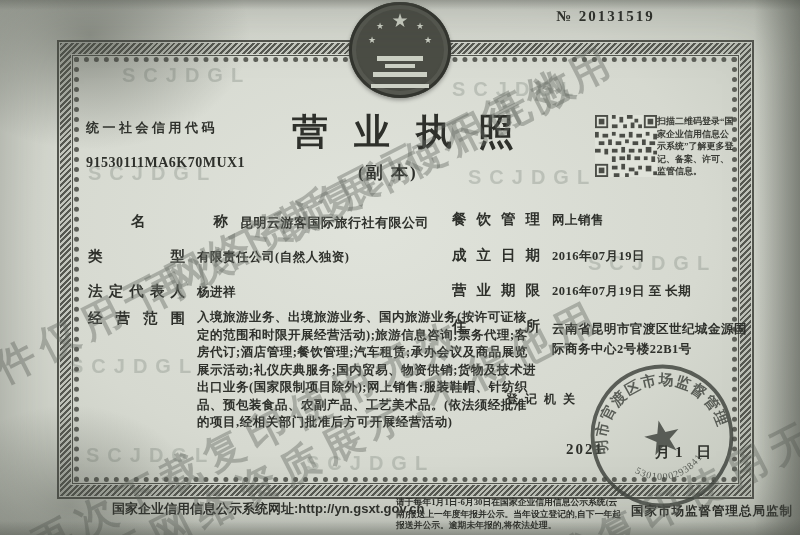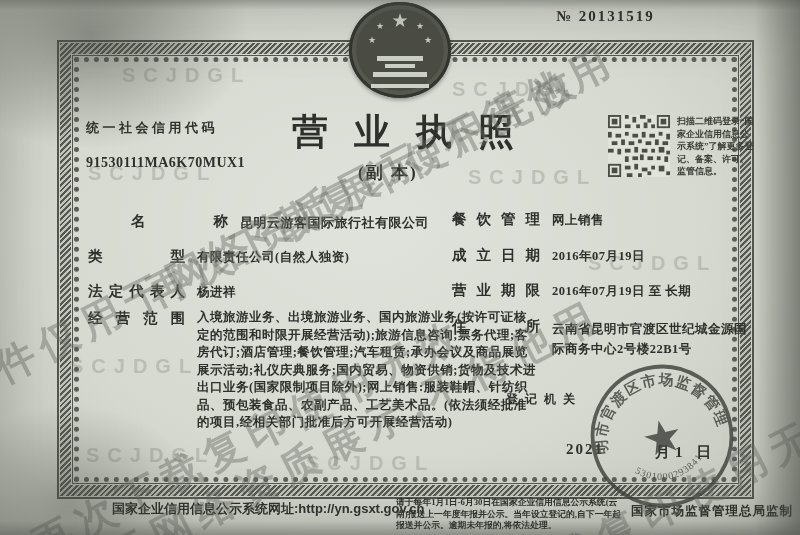--- a/index.html
+++ b/index.html
@@ -52,21 +52,21 @@
     font-family:"Liberation Serif","DejaVu Serif",serif;z-index:3;}
   .credit{position:absolute;left:86px;top:119px;z-index:3;}
   .credit .lab{font-size:13px;font-weight:bold;letter-spacing:3.5px;}
   .credit .code{margin-top:18px;font-size:14px;font-weight:bold;letter-spacing:.5px;
     font-family:"Liberation Serif","DejaVu Serif",serif;}
   .title{position:absolute;left:292px;top:108px;width:260px;font-size:36px;font-weight:bold;
     letter-spacing:26px;white-space:nowrap;z-index:3;}
   .subtitle{position:absolute;left:358px;top:161px;font-size:17px;font-weight:bold;letter-spacing:2px;z-index:3;}
 
   
-  .qr{position:absolute;left:608px;top:115px;width:150px;z-index:3;display:flex;gap:7px;}
+  .qr{position:absolute;left:595px;top:115px;width:150px;z-index:3;display:flex;}
   .qr svg{width:62px;height:62px;flex:0 0 auto;opacity:.85;}
   .qr .cap{width:78px;font-size:9px;line-height:12.5px;font-weight:bold;color:#3a3c36;}
 
   
   .row{position:absolute;display:flex;gap:12px;align-items:flex-start;z-index:3;}
   .lbl{flex:0 0 auto;font-weight:bold;font-size:14.5px;text-align:justify;text-align-last:justify;}
   .lbl-l{width:97px;}
   .lbl-r{width:88px;}
   .val{font-size:12.5px;font-weight:600;line-height:17.5px;letter-spacing:.5px;}
   .r-name{left:88px;top:212px;margin-left:43px;} .r-name .val{font-size:13px;padding-top:2px;}

